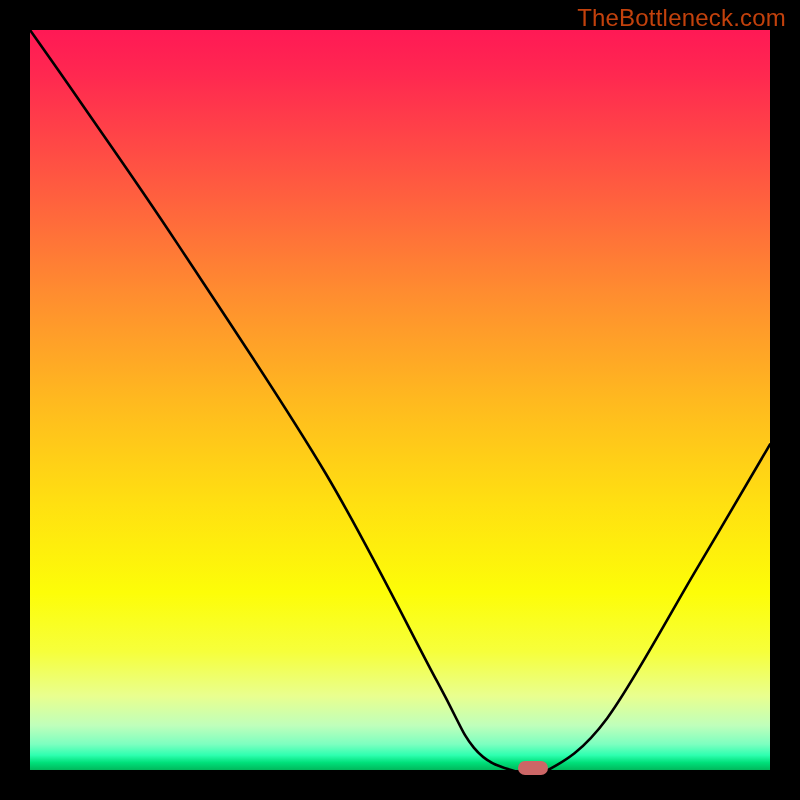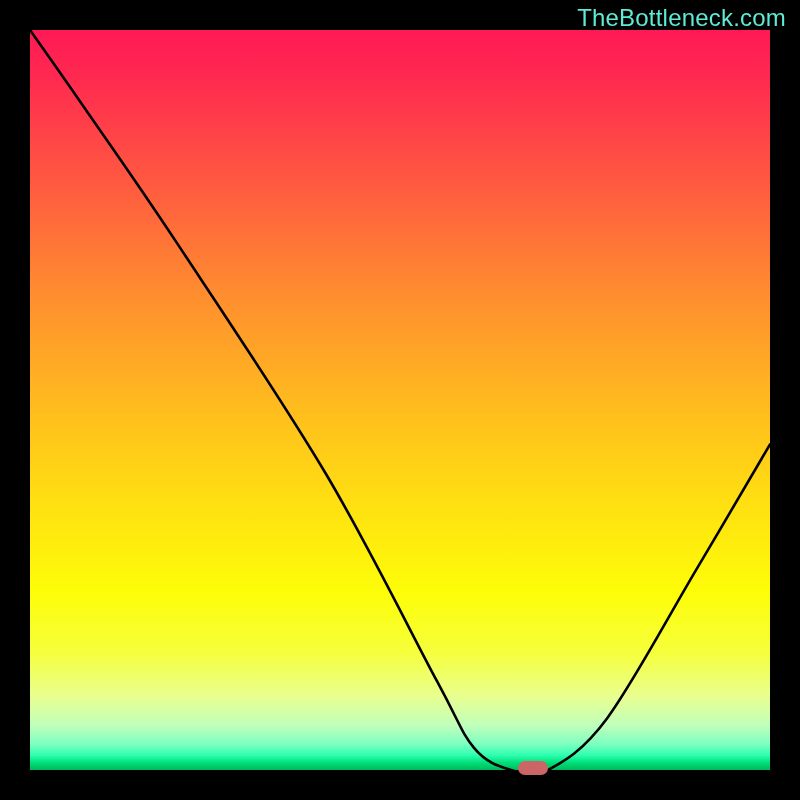--- a/index.html
+++ b/index.html
@@ -62,21 +62,21 @@
     position: absolute;
     width: 30px;
     height: 14px;
     border-radius: 7px;
     background: #cc6666;
   }
   .watermark {
     position: absolute;
     top: 4px;
     right: 14px;
-    color: #5eead4;
+    color: #c2410c;
     font-size: 24px;
     font-weight: 500;
     letter-spacing: 0.2px;
   }
 </style>
 </head>
 <body>
 
 <div class="frame">
 

